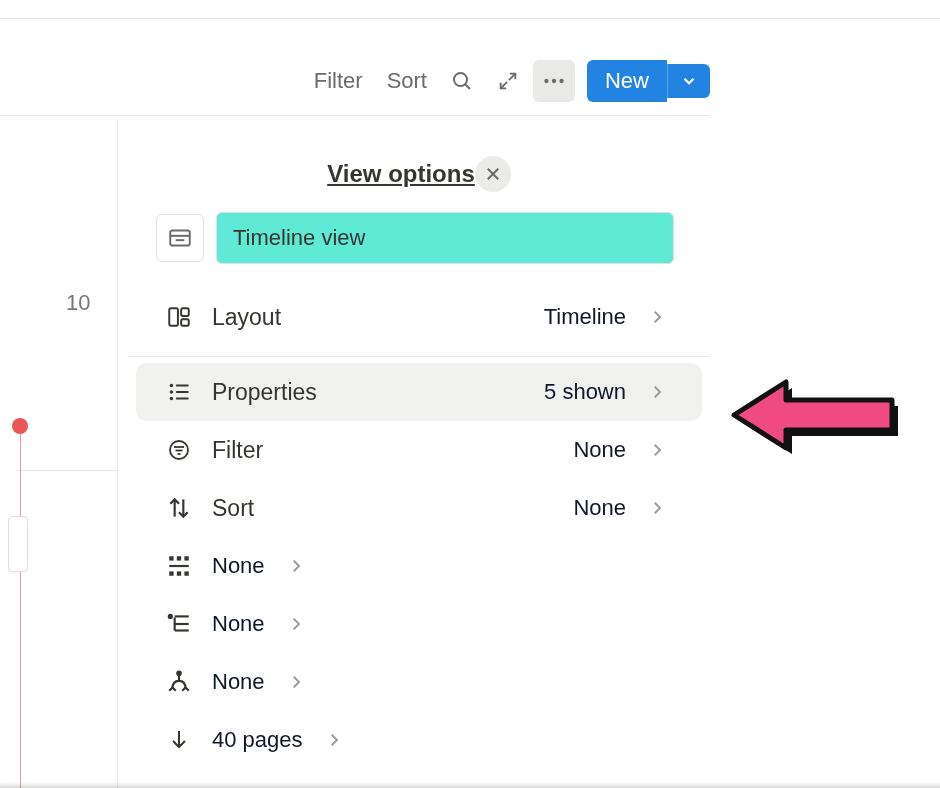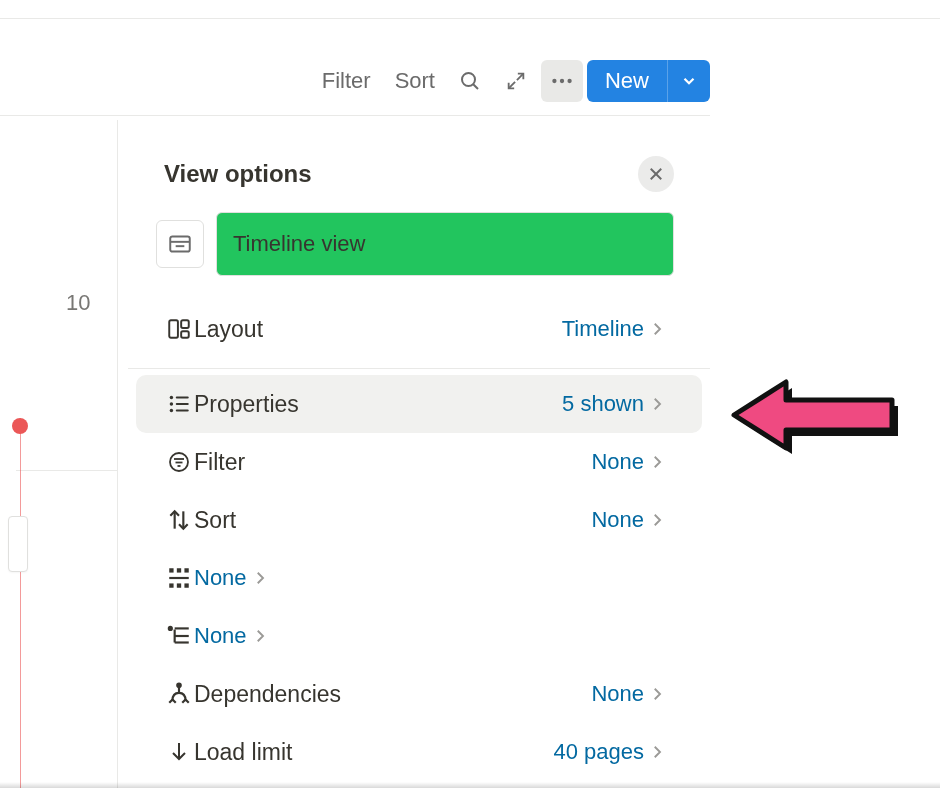--- a/index.html
+++ b/index.html
@@ -43,20 +43,22 @@
       justify-content: center;
       border-radius: 6px;
       cursor: pointer;
       color: #6b6b6b;
     }
     .toolbar-iconbtn.more-active {
       background: #e9e9e7;
     }
     .new-button-wrap {
       display: flex;
+      margin-left: 8px;
+      align-items: center;
     }
     .new-button {
       background: #2383e2;
       color: #fff;
       font-size: 22px;
       font-weight: 500;
       padding: 8px 18px;
       border-radius: 6px 0 0 6px;
       cursor: pointer;
       display: flex;
@@ -141,22 +143,23 @@
       position: absolute;
       left: 128px;
       top: 120px;
       width: 582px;
       bottom: 0;
       background: #fff;
     }
     .panel-header {
       display: flex;
       align-items: center;
-      justify-content: space-between;
+      justify-content: center;
       padding: 36px 36px 20px 36px;
+      text-decoration: underline;
     }
     .panel-title {
       font-size: 24px;
       font-weight: 600;
       color: #37352f;
     }
     .close-btn {
       width: 36px;
       height: 36px;
       border-radius: 50%;
@@ -181,34 +184,35 @@
       border-radius: 6px;
       display: flex;
       align-items: center;
       justify-content: center;
       color: #6b6b6b;
       cursor: pointer;
       flex-shrink: 0;
     }
     .view-name-input {
       flex: 1;
-      height: 64px;
+      height: 52px;
       border: 1px solid #e0e0de;
       border-radius: 6px;
       padding: 0 16px;
       font-size: 22px;
       color: #37352f;
-      background: #22c55e;
+      background: #5eead4;
       outline: none;
     }
 
     .option-row {
       display: flex;
       align-items: center;
       padding: 14px 36px 14px 28px;
+      gap: 18px;
       cursor: pointer;
       border-radius: 6px;
       margin: 0 8px;
     }
     .option-row.highlighted {
       background: #f1f1ef;
       border-radius: 10px;
     }
     .option-icon {
       width: 30px;
@@ -219,21 +223,21 @@
       color: #37352f;
       flex-shrink: 0;
     }
     .option-label {
       font-size: 23px;
       color: #37352f;
       flex: 1;
     }
     .option-value {
       font-size: 22px;
-      color: #0369a1;
+      color: #0f172a;
     }
     .option-chevron {
       color: #9b9a97;
       display: flex;
       align-items: center;
       margin-left: 4px;
     }
     .section-divider {
       height: 1px;
       background: #e9e9e7;
@@ -462,37 +466,35 @@
     <div class="option-icon">
       <svg width="26" height="26" viewBox="0 0 24 24" fill="none" stroke="currentColor" stroke-width="2">
           <path d="M12 4v7"></path>
           <path d="M12 11c-4 0-6 3-6 7"></path>
           <path d="M12 11c4 0 6 3 6 7"></path>
           <path d="M3 20l3-3 3 3" fill="none"></path>
           <path d="M15 20l3-3 3 3" fill="none"></path>
           <circle cx="12" cy="4" r="1.6" fill="currentColor"></circle>
         </svg>
     </div>
-    <div class="option-label">Dependencies</div>
     <div class="option-value">None</div>
     <div class="option-chevron">
       <svg width="18" height="18" viewBox="0 0 24 24" fill="none" stroke="currentColor" stroke-width="2.5">
           <polyline points="9 5 16 12 9 19"></polyline>
         </svg>
     </div>
   </div>
 
   <div class="option-row">
     <div class="option-icon">
       <svg width="24" height="24" viewBox="0 0 24 24" fill="none" stroke="currentColor" stroke-width="2">
           <line x1="12" y1="3" x2="12" y2="19"></line>
           <polyline points="6 13 12 19 18 13"></polyline>
         </svg>
     </div>
-    <div class="option-label">Load limit</div>
     <div class="option-value">40 pages</div>
     <div class="option-chevron">
       <svg width="18" height="18" viewBox="0 0 24 24" fill="none" stroke="currentColor" stroke-width="2.5">
           <polyline points="9 5 16 12 9 19"></polyline>
         </svg>
     </div>
   </div>
 </div>
 
 <div class="arrow-annotation">

